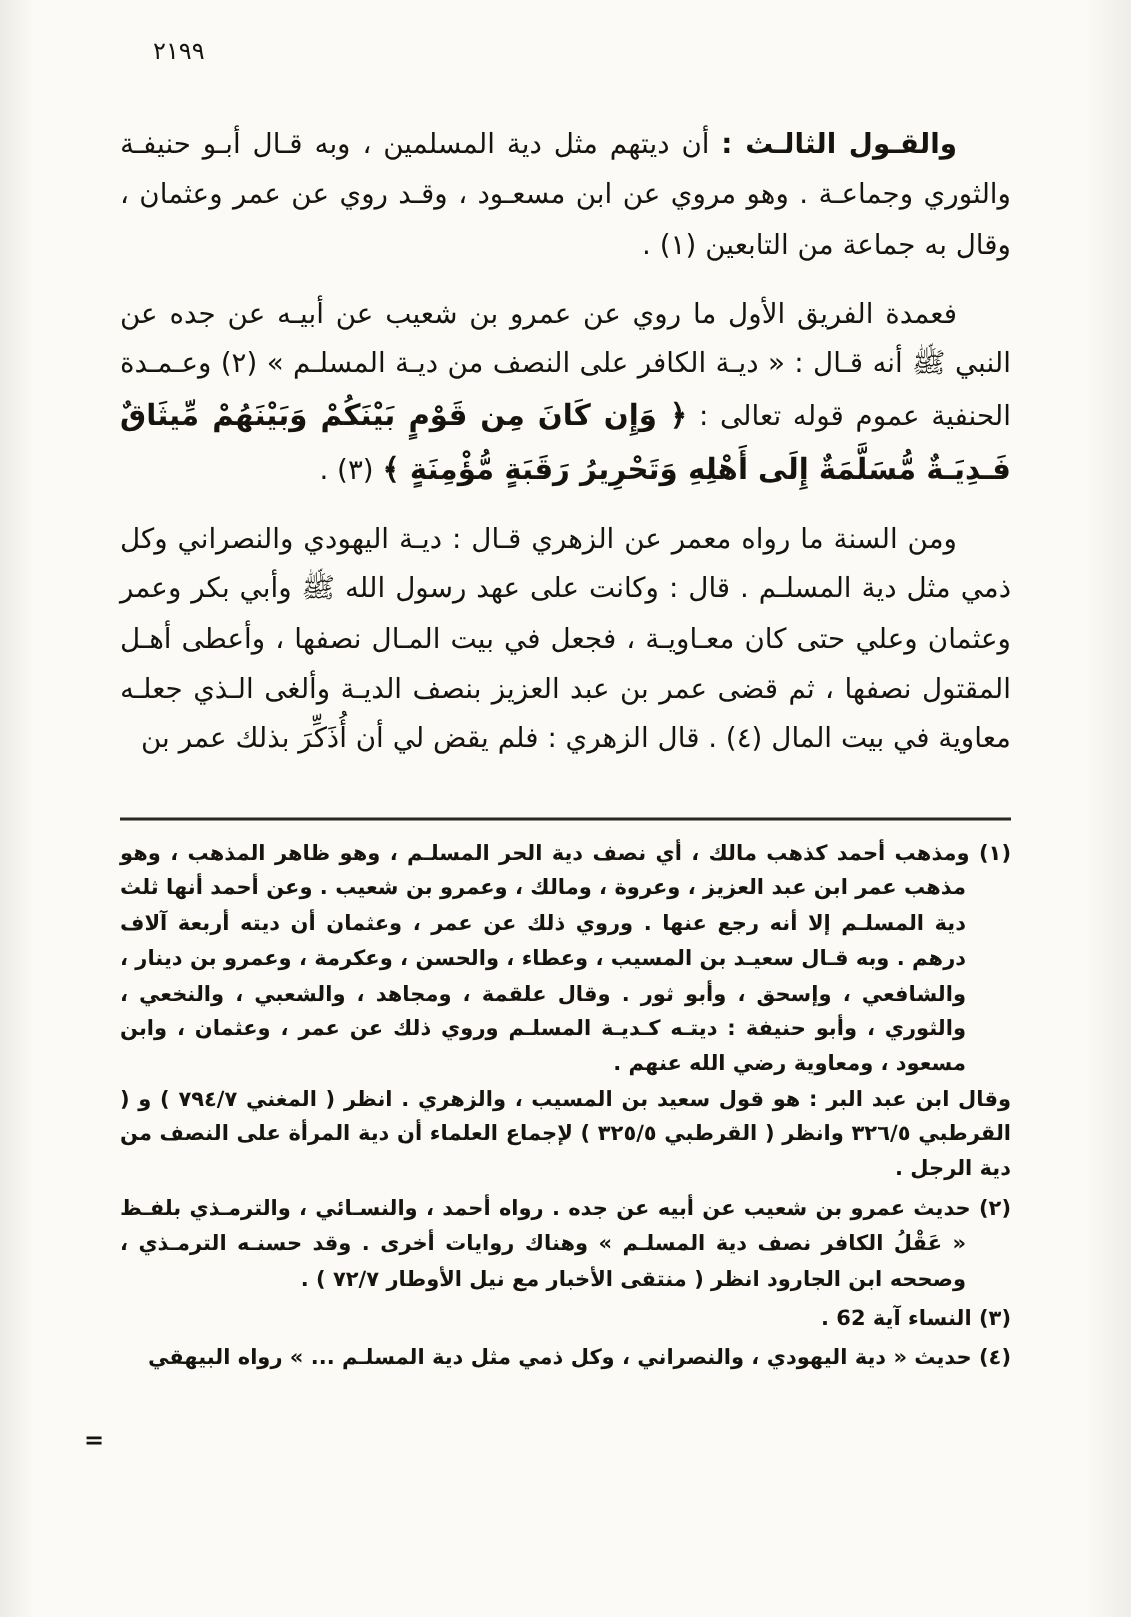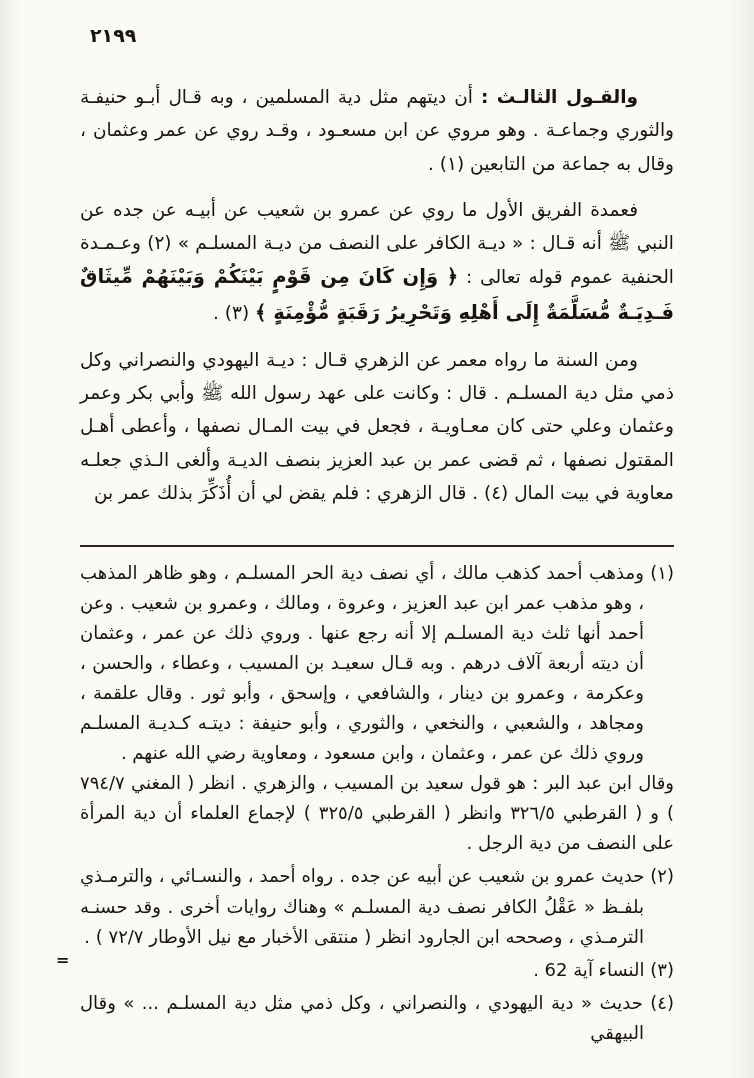--- a/index.html
+++ b/index.html
@@ -10,23 +10,23 @@
     color: #17130d;
     overflow: hidden;
   }
   .page {
     position: relative;
     width: 754px; height: 1078px;
     background: linear-gradient(90deg, #edebe5 0%, #fbfaf6 3%, #fbfaf6 96%, #efede7 100%);
   }
   .page-number {
     position: absolute;
-    top: 24px; left: 90px;
-    font-size: 19px;
-    font-weight: bold;
+    top: 24px; left: 102px;
+    font-size: 16px;
+    font-weight: normal;
     letter-spacing: 1px;
     direction: rtl;
   }
   .body-text {
     position: absolute;
     top: 80px; right: 80px;
     width: 594px;
     direction: rtl;
     text-align: justify;
     font-size: 18.5px;
@@ -40,22 +40,23 @@
     top: 545px; right: 80px;
     width: 594px;
     border-top: 2px solid #2b2620;
   }
   .footnotes {
     position: absolute;
     top: 558px; right: 80px;
     width: 594px;
     direction: rtl;
     text-align: justify;
-    font-size: 18px;
+    font-size: 14px;
     line-height: 1.67;
+    font-weight: bold;
   }
   .footnote { margin: 0 0 3px 0; }
   .fn-para { margin: 0; padding-right: 30px; text-indent: -30px; }
   .fn-para.fn-cont { padding-right: 0; text-indent: 0; }
   .fn-marker { white-space: nowrap; }
   .cont-mark {
     position: absolute;
     top: 950px; left: 56px;
     font-size: 16px;
     font-weight: bold;
@@ -102,21 +103,21 @@
     <div class="footnote">
       <p class="fn-para">
         <span class="fn-marker">(٣)</span>
         <span>النساء آية 62 .</span>
       </p>
     </div>
 
     <div class="footnote">
       <p class="fn-para">
         <span class="fn-marker">(٤)</span>
-        <span>حديث « دية اليهودي ، والنصراني ، وكل ذمي مثل دية المسلـم ... » وقال البيهقي</span>
+        <span>حديث « دية اليهودي ، والنصراني ، وكل ذمي مثل دية المسلـم ... » رواه البيهقي</span>
       </p>
     </div>
 
   </section>
 
   <div class="cont-mark">=</div>
 
 </div>
 
 </body></html>

